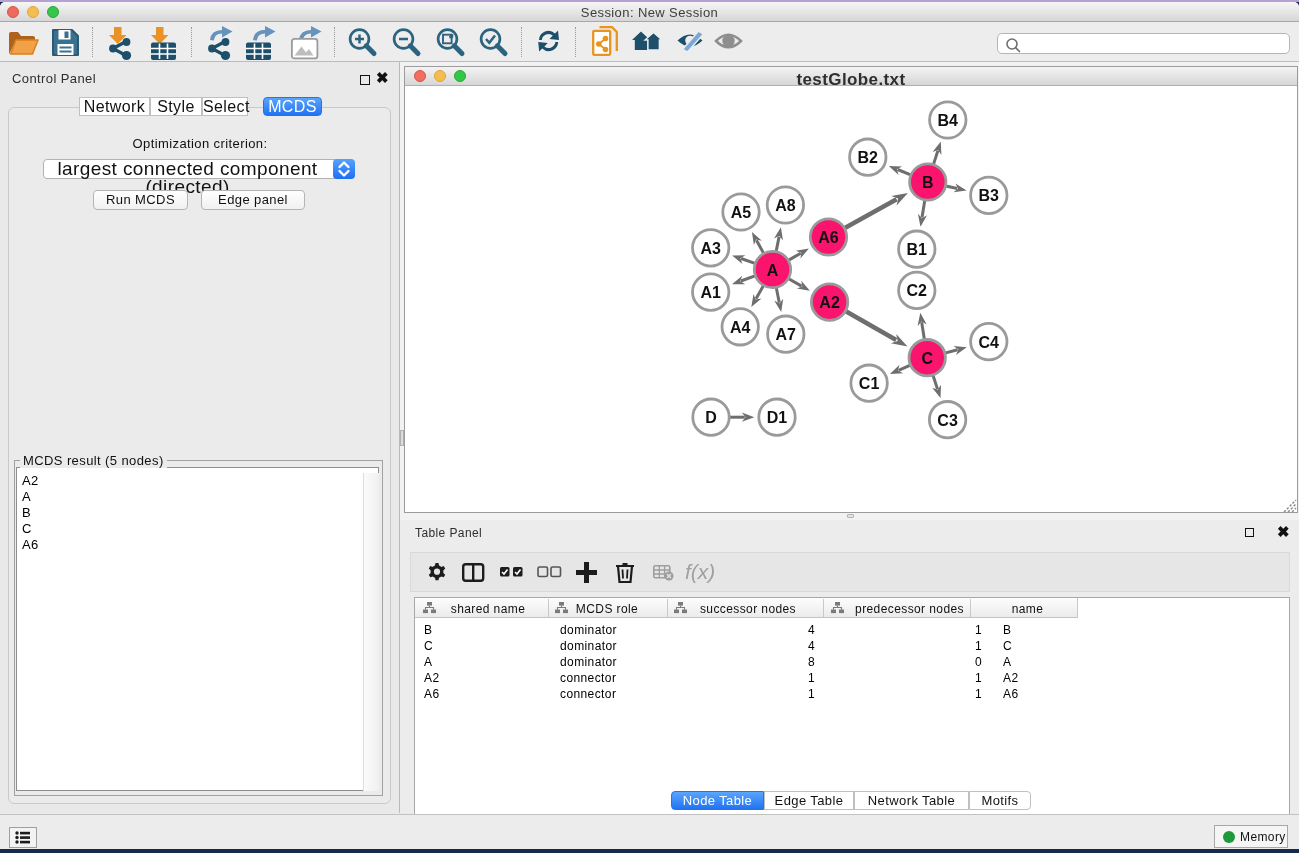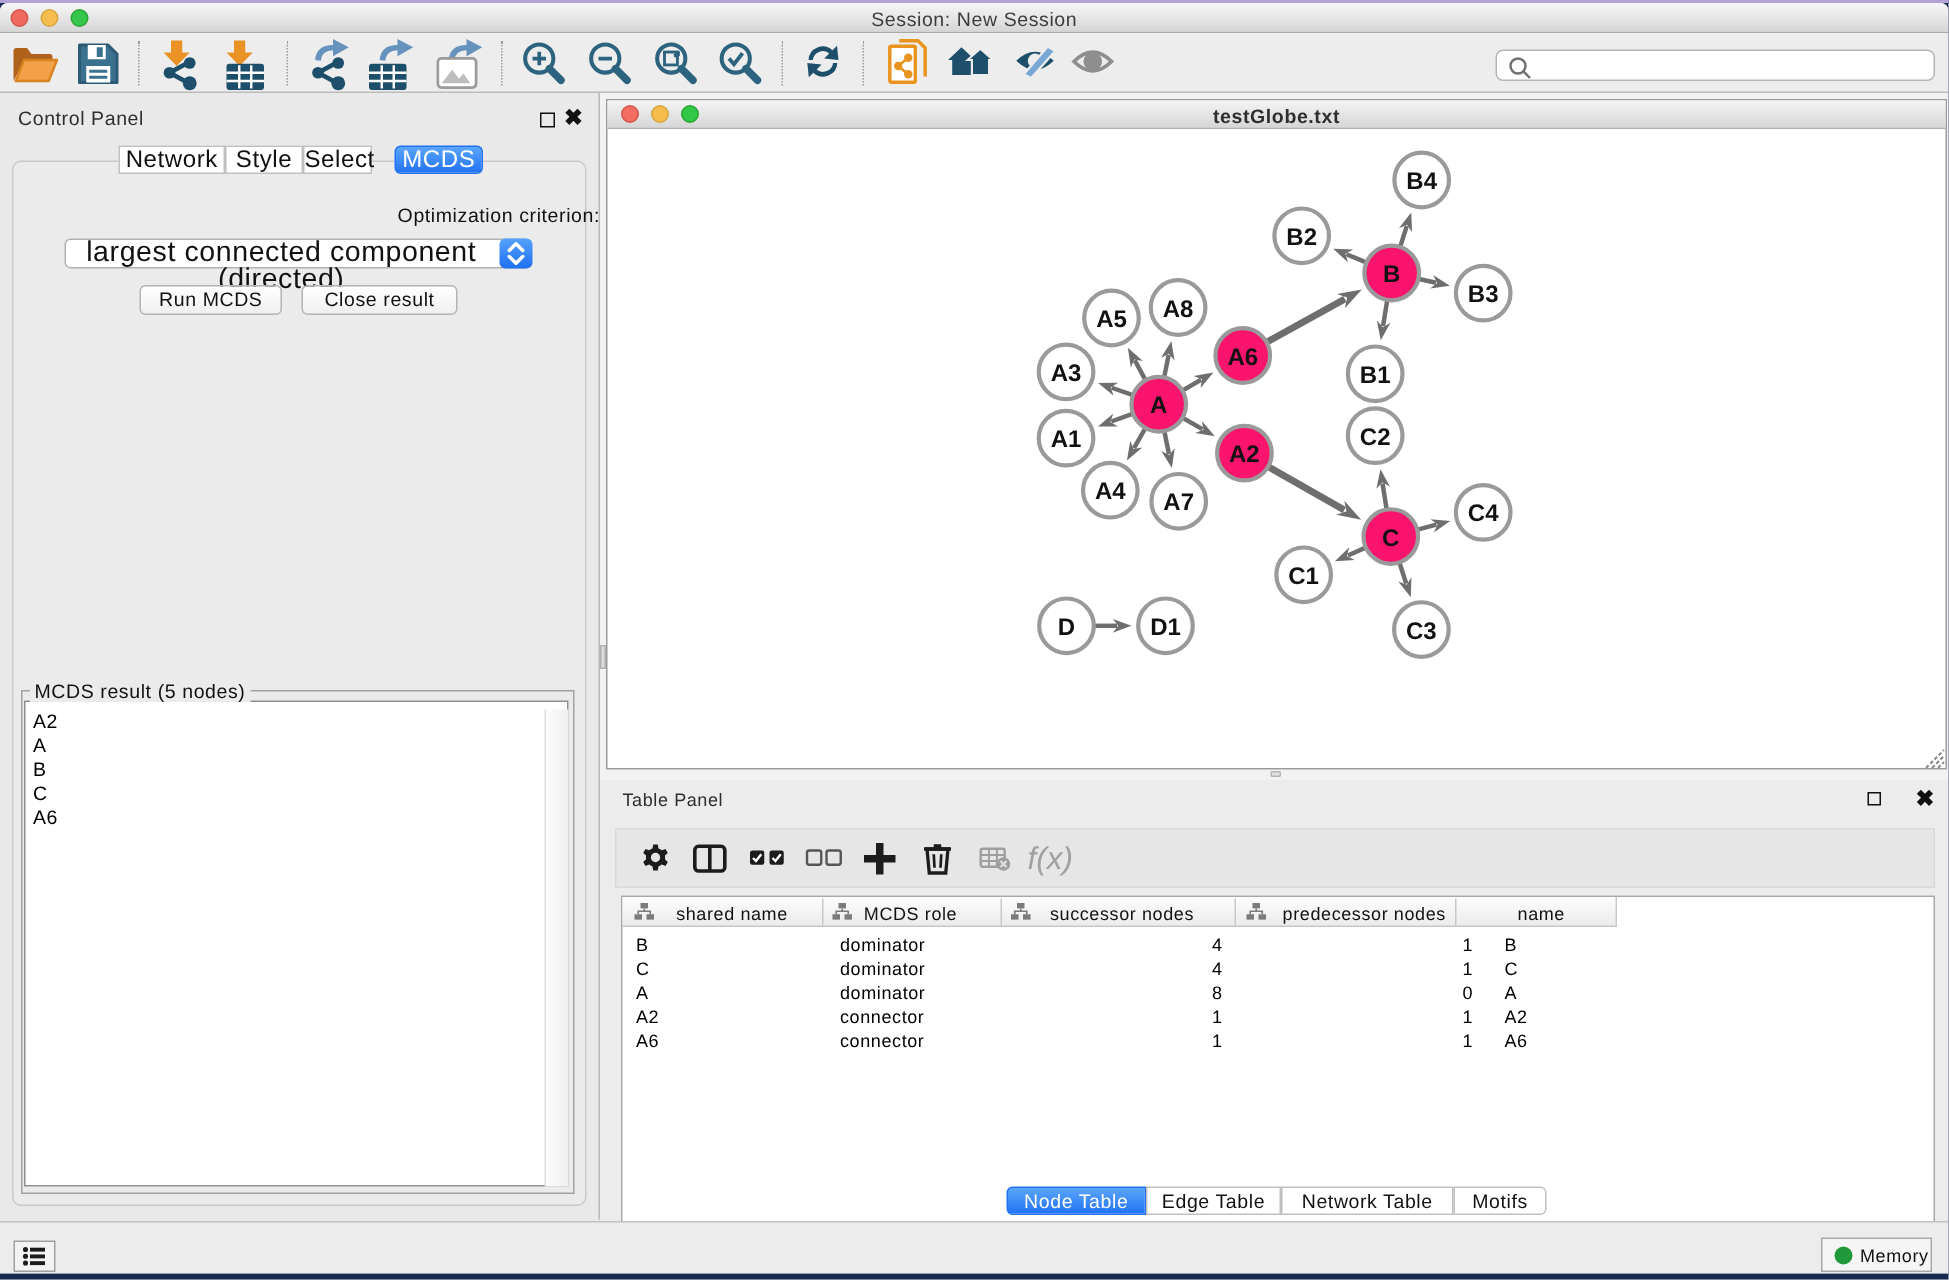--- a/index.html
+++ b/index.html
@@ -23,21 +23,21 @@
 .btn { position:absolute; height:20px; background:linear-gradient(#ffffff,#f0f0f0); border:1px solid #b4b4b4; border-radius:4px; font-size:13px; color:#111; text-align:center; line-height:18px; }
 #dropdown { left:43px; top:97px; width:311px; height:20px; background:#fff; border:1px solid #b2b2b2; border-radius:4px; font-size:19px; color:#111; text-align:center; line-height:18px; padding-right:22px; }
 #stepper { left:333px; top:97px; width:22px; height:20px; background:linear-gradient(#55a2fc,#1f6ff2); border-radius:4px; }
 #fieldset { left:14px; top:398px; width:369px; height:336px; border:1px solid #a2a2a2; background:#ebebeb; }
 #legend { left:20px; top:391px; background:#ebebeb; padding:0 3px; font-size:13px; color:#111; }
 #listbox { left:16px; top:405px; width:363px; height:324px; background:#fff; border:1px solid #8e8e8e; font-size:13px; color:#000; line-height:16px; padding:5px 0 0 5px; }
 #listscroll { left:363px; top:411px; width:16px; height:318px; background:linear-gradient(90deg,#fbfbfb,#f0f0f0); border-left:1px solid #dedede; }
 #deskarea { left:400px; top:0; width:899px; height:458px; background:#f2f2f2; }
 #iframe { left:4px; top:4px; width:894px; height:447px; background:#fff; border:1px solid #9b9b9b; }
 #ititle { left:0; top:0; width:892px; height:19px; background:linear-gradient(#f4f4f4,#d6d6d6); border-bottom:1px solid #b0b0b0; }
-#ititletext { width:892px; text-align:center; top:3px; font-size:13px; color:#2e2e2e; font-weight:bold; }
+#ititletext { width:892px; text-align:center; top:3px; font-size:17px; color:#2e2e2e; font-weight:bold; }
 #tpanel { left:400px; top:458px; width:899px; height:293px; background:#ececec; }
 #ttools { left:10px; top:32px; width:880px; height:40px; background:#e6e6e6; border:1px solid #d9d9d9; }
 #ttable { left:14px; top:77px; width:876px; height:232px; background:#fff; border:1px solid #a8a8a8; }
 #thead { left:0; top:0; width:663px; height:20px; border-right:1px solid #c8c8c8; background:linear-gradient(#fdfdfd,#ebebeb); border-bottom:1px solid #c4c4c4; font-size:12px; color:#111; }
 .hsep { position:absolute; top:1px; height:18px; width:0; border-left:1px solid #c8c8c8; }
 .cell { position:absolute; font-size:12px; color:#000; }
 .btabs { position:absolute; top:271px; font-size:13px; }
 #statusbar { left:0; top:812px; width:1299px; height:35px; background:#ececec; border-top:1px solid #c2c2c2; }
 #membtn { left:1214px; top:10px; width:74px; height:23px; background:#f5f5f5; border:1px solid #a8a8a8; font-size:12px; color:#111; }
 #listbtn { left:9px; top:12px; width:28px; height:21px; background:#f3f3f3; border:1px solid #9f9f9f; }
@@ -172,28 +172,28 @@
       <div class="abs" style="left:847px;top:452px;width:7px;height:4px;background:#e2e2e2;border:1px solid #b5b5b5;border-radius:1px;z-index:5;"></div>
     <div class="abs" id="cpanel">
       <div class="abs paneltitle" style="left:12px;top:9px;">Control Panel</div>
       <div class="abs" style="left:360px;top:13px;width:10px;height:10px;border:1.5px solid #111;"></div>
       <div class="abs" style="left:376px;top:7px;font-size:15px;font-weight:bold;color:#111;">✖</div>
       <div class="abs" id="subpanel"></div>
       <div class="tab" style="left:79px;top:35px;width:71px;">Network</div>
       <div class="tab" style="left:150px;top:35px;width:52px;">Style</div>
       <div class="tab" style="left:202px;top:35px;width:46px;">Select</div>
       <div class="tab tabsel" style="left:263px;top:35px;width:59px;">MCDS</div>
-      <div class="abs" style="left:0;top:74px;width:400px;text-align:right;font-size:13px;color:#111;">Optimization criterion:</div>
+      <div class="abs" style="left:0;top:74px;width:400px;text-align:center;font-size:13px;color:#111;">Optimization criterion:</div>
       <div class="abs" id="dropdown">largest connected component (directed)</div>
       <div class="abs" id="stepper"><svg width="22" height="20">
             <path d="M6.5 8 L11 3.5 L15.5 8" fill="none" stroke="#fff" stroke-width="2.3" stroke-linecap="round" stroke-linejoin="round"></path>
             <path d="M6.5 12 L11 16.5 L15.5 12" fill="none" stroke="#fff" stroke-width="2.3" stroke-linecap="round" stroke-linejoin="round"></path>
           </svg></div>
       <div class="btn" style="left:93px;top:128px;width:95px;">Run MCDS</div>
-      <div class="btn" style="left:201px;top:128px;width:104px;">Close result</div>
+      <div class="btn" style="left:201px;top:128px;width:104px;">Edge panel</div>
       <div class="abs" id="fieldset"></div>
       <div class="abs" id="listbox">A2<br>A<br>B<br>C<br>A6</div>
       <div class="abs" id="listscroll"></div>
       <div class="abs" id="legend">MCDS result (5 nodes)</div>
     </div>
     <div class="abs" id="deskarea">
       <div class="abs" id="iframe">
         <div class="abs" id="ititle">
           <div class="tl" style="left:9px;top:3px;background:#f36e62;border:1px solid #d5544b;"></div>
           <div class="tl" style="left:29px;top:3px;background:#f6bd4e;border:1px solid #d9a53f;"></div>

